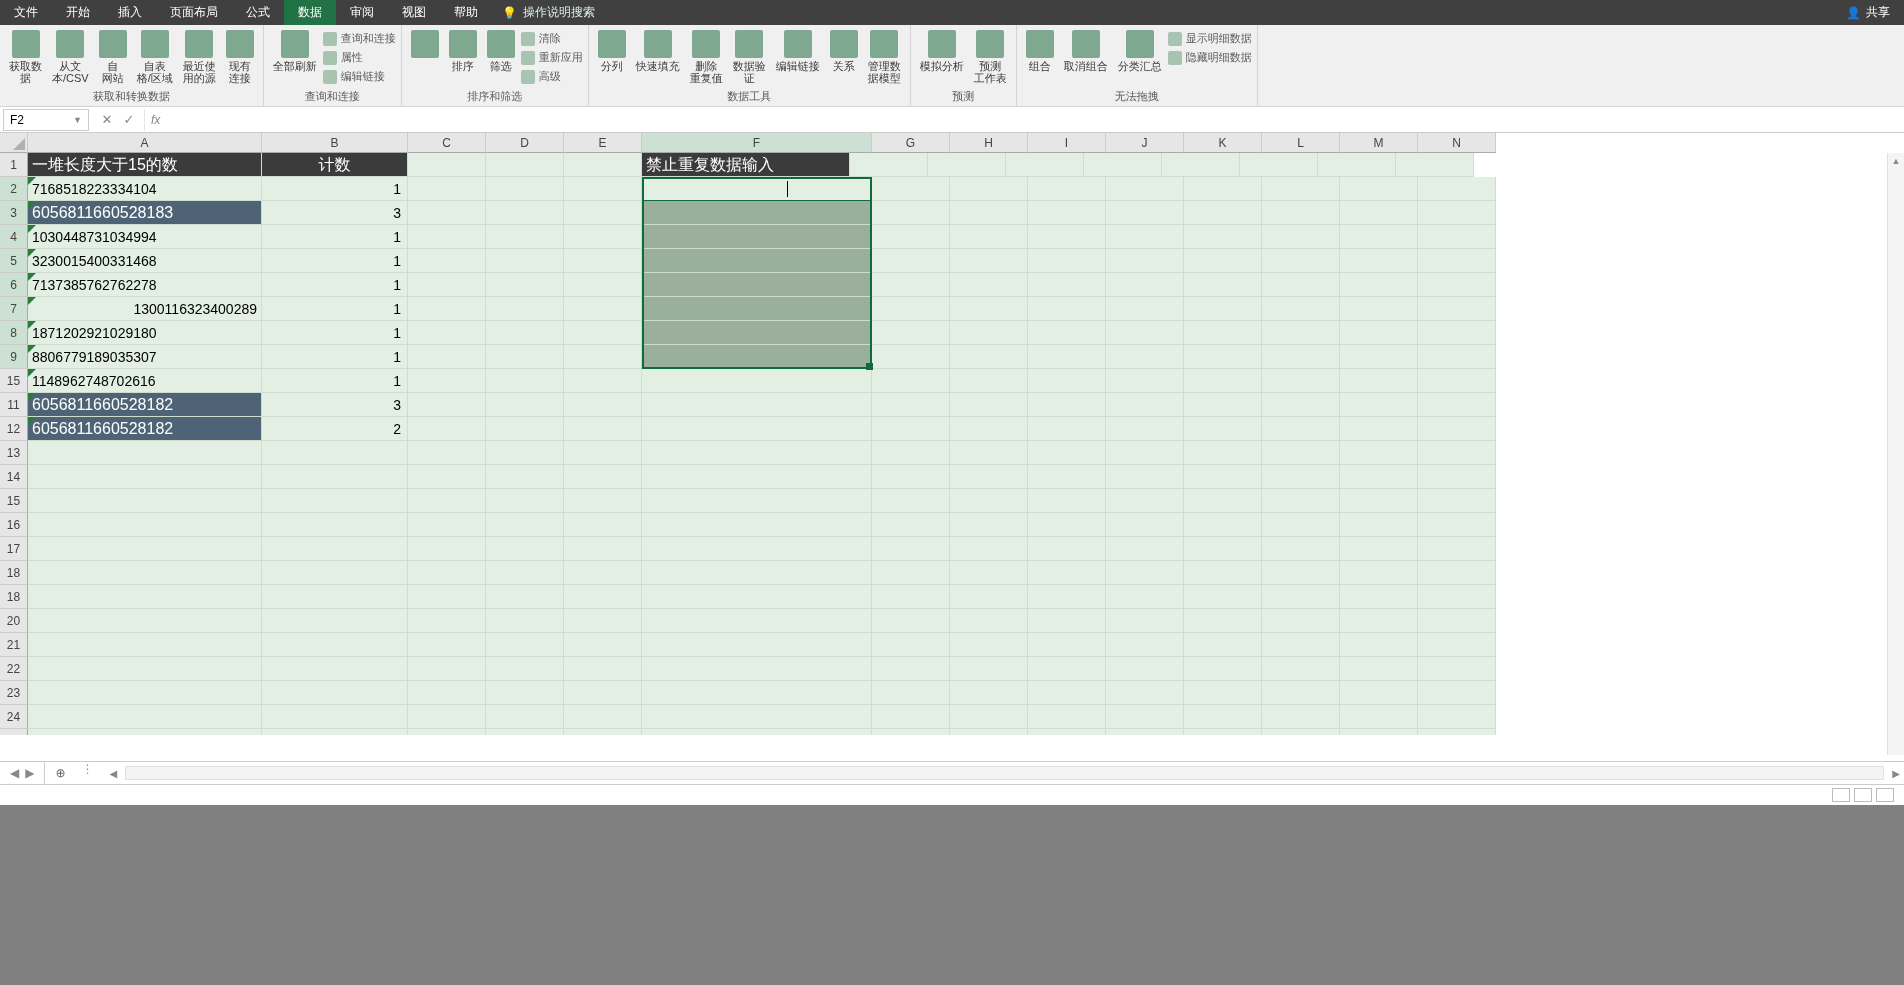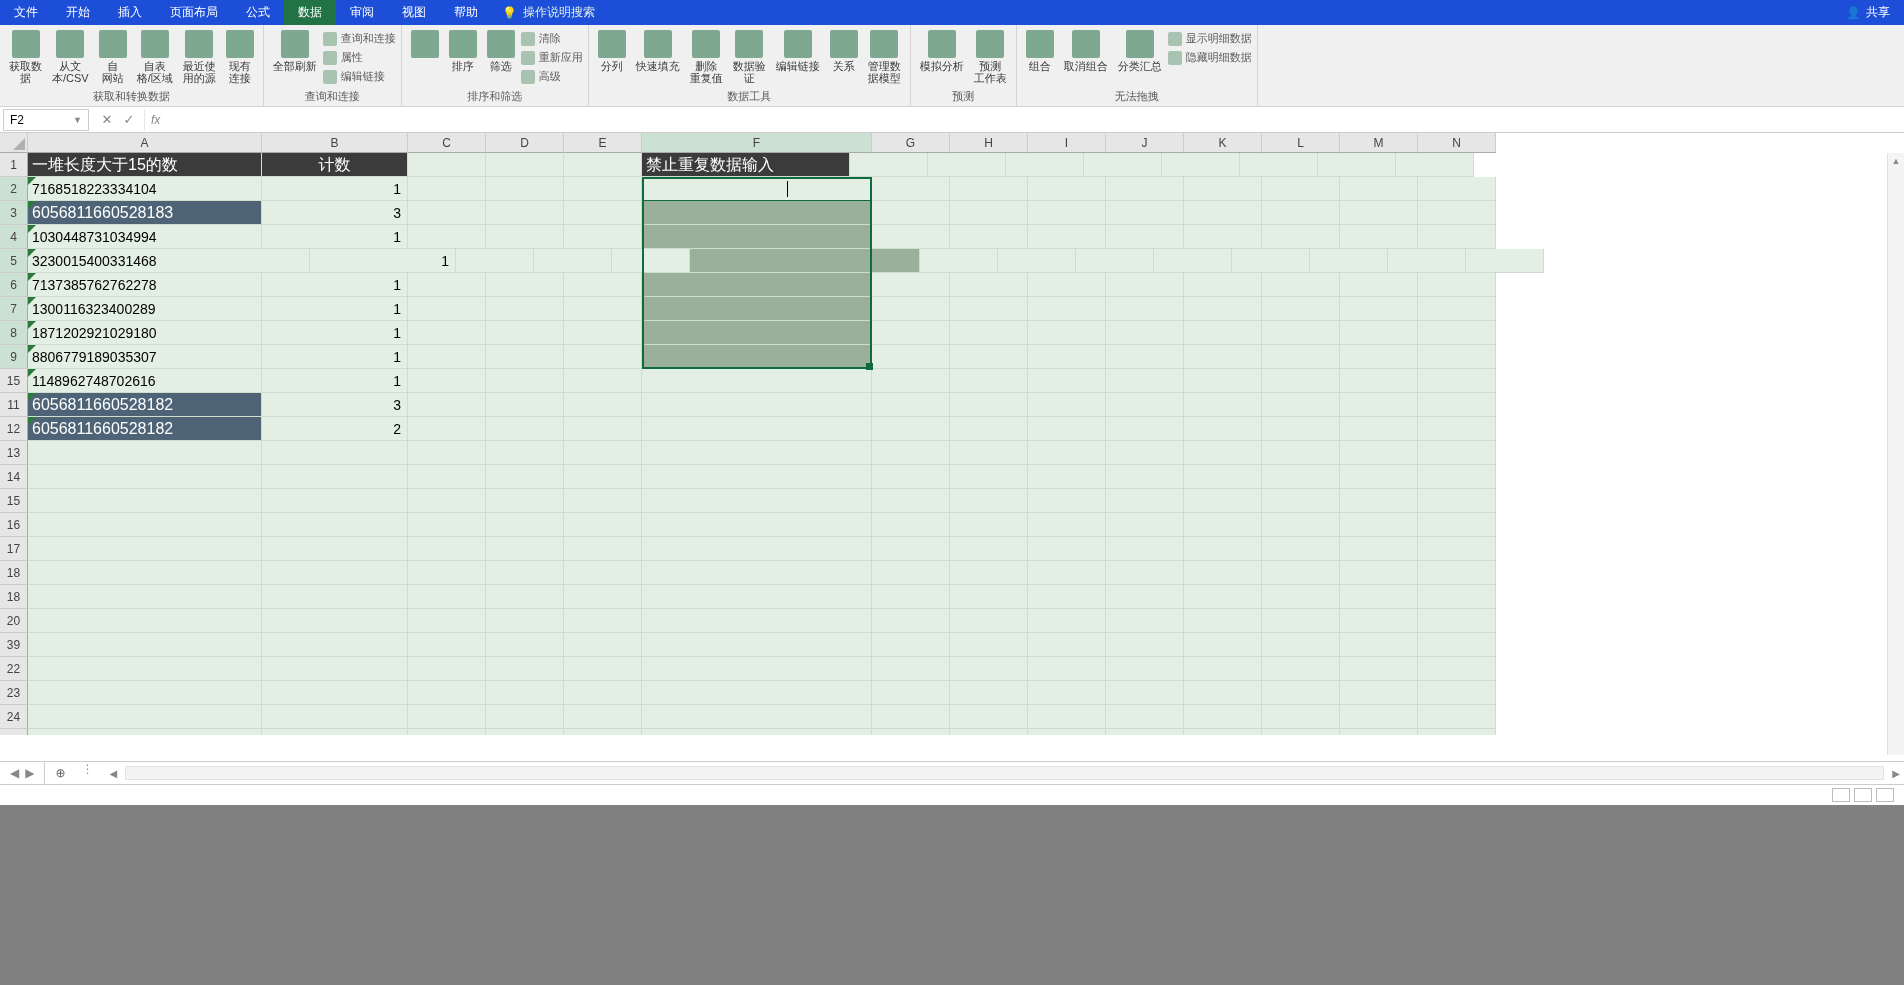--- a/index.html
+++ b/index.html
@@ -1,19 +1,19 @@
 <!DOCTYPE html>
 <html><head>
 <meta charset="utf-8">
 <style>
 * { margin: 0; padding: 0; box-sizing: border-box; font-family: "Microsoft YaHei", "Segoe UI", sans-serif; }
 body { background: #fff; overflow: hidden; width: 1904px; height: 985px; }
 
 
-.menubar { background: #1d4ed8; height: 25px; display: flex; align-items: center; color: #fff; font-size: 12px; }
+.menubar { background: #404040; height: 25px; display: flex; align-items: center; color: #fff; font-size: 12px; }
 .menubar .tab { padding: 0 14px; height: 25px; line-height: 25px; cursor: pointer; }
 .menubar .tab.active { background: #217346; }
 .menubar .tellme { margin-left: 10px; display: flex; align-items: center; gap: 6px; color: #dfefe5; }
 .menubar .share { margin-left: auto; padding: 0 14px; display: flex; align-items: center; gap: 5px; }
 
 
 .ribbon { background: #f0f0f0; height: 82px; border-bottom: 1px solid #d4d4d4; display: flex; }
 .ribbon-group { display: flex; flex-direction: column; border-right: 1px solid #d4d4d4; padding: 3px 5px 0; }
 .ribbon-group-buttons { display: flex; flex: 1; align-items: flex-start; gap: 2px; }
 .ribbon-group-label { text-align: center; font-size: 11px; color: #5a5a5a; padding: 2px 0; background: #f0f0f0; }
@@ -317,21 +317,21 @@
       <div class="rh">11</div>
       <div class="rh">12</div>
       <div class="rh">13</div>
       <div class="rh">14</div>
       <div class="rh">15</div>
       <div class="rh">16</div>
       <div class="rh">17</div>
       <div class="rh">18</div>
       <div class="rh">18</div>
       <div class="rh">20</div>
-      <div class="rh">39</div>
+      <div class="rh">21</div>
       <div class="rh">22</div>
       <div class="rh">23</div>
       <div class="rh">24</div>
       <div class="rh">25</div>
     </div>
   <div class="cells" id="cells">
       <div class="row">
         <div class="cell header-dark" style="width: 234px;">一堆长度大于15的数</div>
         <div class="cell header-dark" style="width: 146px; text-align: center;">计数</div>
         <div class="cell" style="width: 78px;"></div>
@@ -389,21 +389,21 @@
         <div class="cell" style="width: 78px;"></div>
         <div class="cell" style="width: 78px;"></div>
         <div class="cell" style="width: 78px;"></div>
         <div class="cell" style="width: 78px;"></div>
         <div class="cell" style="width: 78px;"></div>
         <div class="cell" style="width: 78px;"></div>
         <div class="cell" style="width: 78px;"></div>
         <div class="cell" style="width: 78px;"></div>
       </div>
       <div class="row">
-        <div class="cell" style="width: 282px;">3230015400331468<span class="texttri"></span></div>
+        <div class="cell" style="width: 234px;">3230015400331468<span class="texttri"></span></div>
         <div class="cell align-r" style="width: 146px;">1</div>
         <div class="cell" style="width: 78px;"></div>
         <div class="cell" style="width: 78px;"></div>
         <div class="cell" style="width: 78px;"></div>
         <div class="cell sel" style="width: 230px;"></div>
         <div class="cell" style="width: 78px;"></div>
         <div class="cell" style="width: 78px;"></div>
         <div class="cell" style="width: 78px;"></div>
         <div class="cell" style="width: 78px;"></div>
         <div class="cell" style="width: 78px;"></div>
@@ -421,21 +421,21 @@
         <div class="cell" style="width: 78px;"></div>
         <div class="cell" style="width: 78px;"></div>
         <div class="cell" style="width: 78px;"></div>
         <div class="cell" style="width: 78px;"></div>
         <div class="cell" style="width: 78px;"></div>
         <div class="cell" style="width: 78px;"></div>
         <div class="cell" style="width: 78px;"></div>
         <div class="cell" style="width: 78px;"></div>
       </div>
       <div class="row">
-        <div class="cell" style="width: 234px;">1300116323400289<span class="texttri"></span></div>
+        <div class="cell" style="width: 234px; text-align: right;">1300116323400289<span class="texttri"></span></div>
         <div class="cell align-r" style="width: 146px;">1</div>
         <div class="cell" style="width: 78px;"></div>
         <div class="cell" style="width: 78px;"></div>
         <div class="cell" style="width: 78px;"></div>
         <div class="cell sel" style="width: 230px;"></div>
         <div class="cell" style="width: 78px;"></div>
         <div class="cell" style="width: 78px;"></div>
         <div class="cell" style="width: 78px;"></div>
         <div class="cell" style="width: 78px;"></div>
         <div class="cell" style="width: 78px;"></div>

